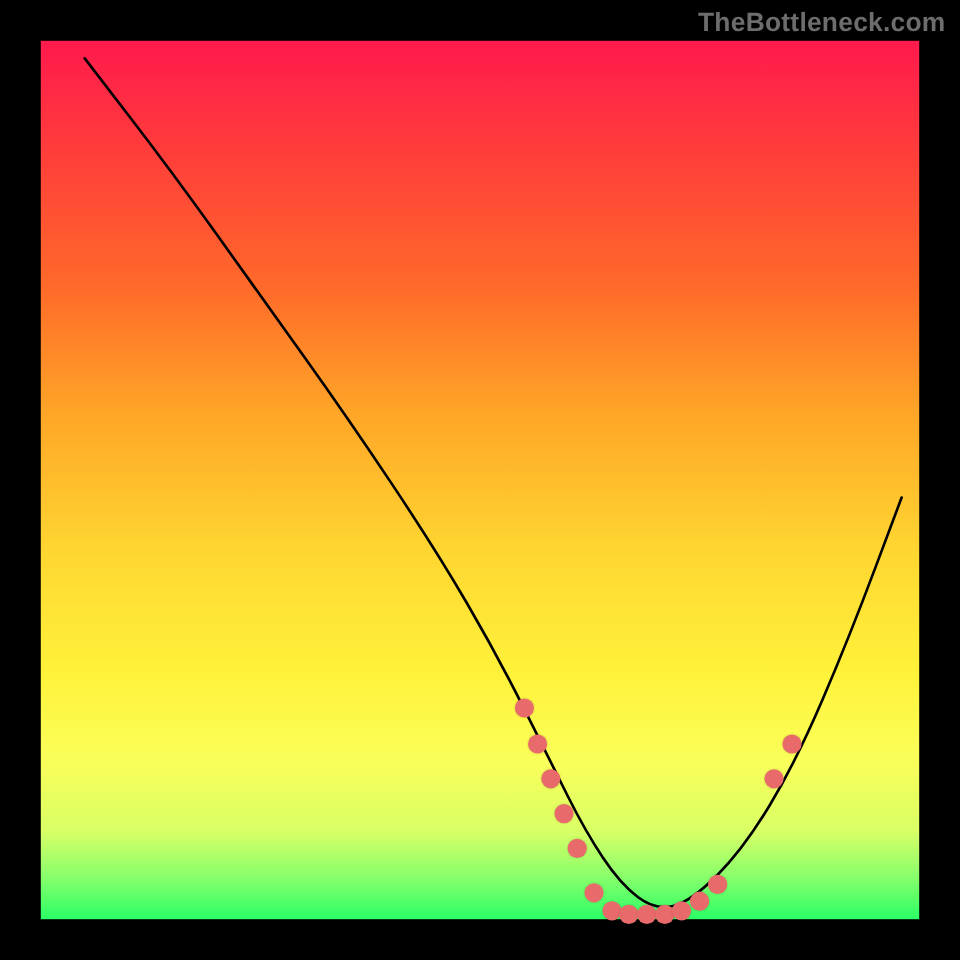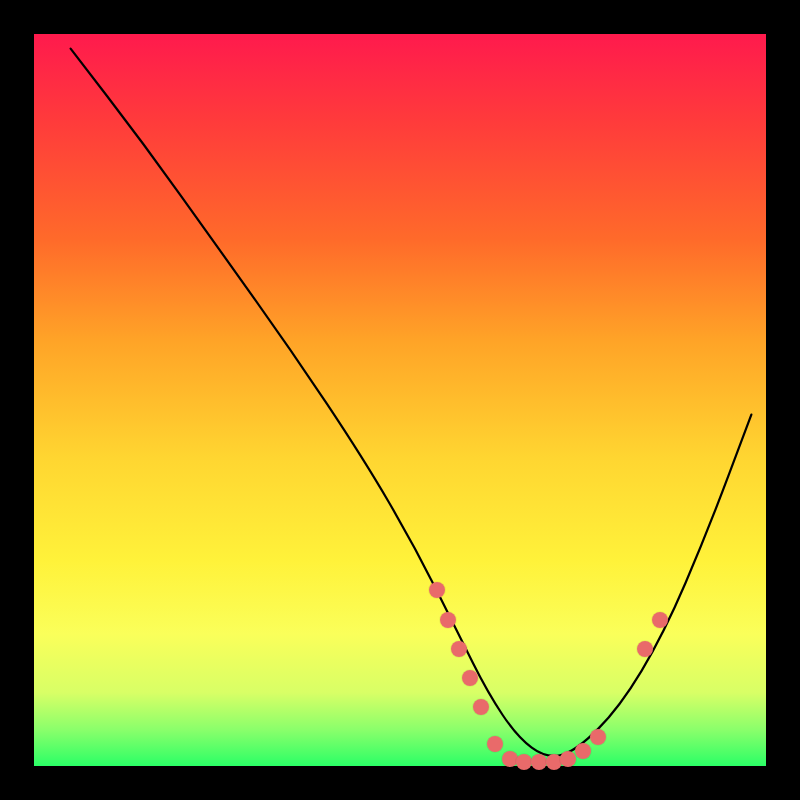--- a/index.html
+++ b/index.html
@@ -95,14 +95,15 @@
         <div class="dot" style="left: 519.72px; top: 728.34px;"></div>
         <div class="dot" style="left: 534.36px; top: 724.68px;"></div>
         <div class="dot" style="left: 549px; top: 717.36px;"></div>
         <div class="dot" style="left: 563.64px; top: 702.72px;"></div>
         <div class="dot" style="left: 611.22px; top: 614.88px;"></div>
         <div class="dot" style="left: 625.86px; top: 585.6px;"></div>
       </div>
 
   </div>
 
+  <div class="watermark">TheBottleneck.com</div>
 
 </div>
 
 </body></html>

